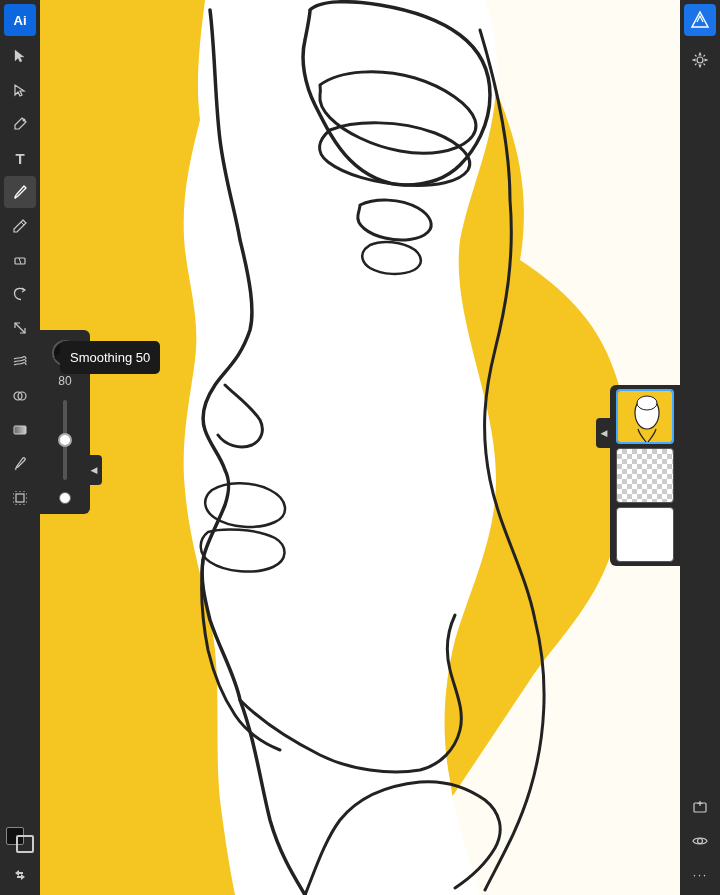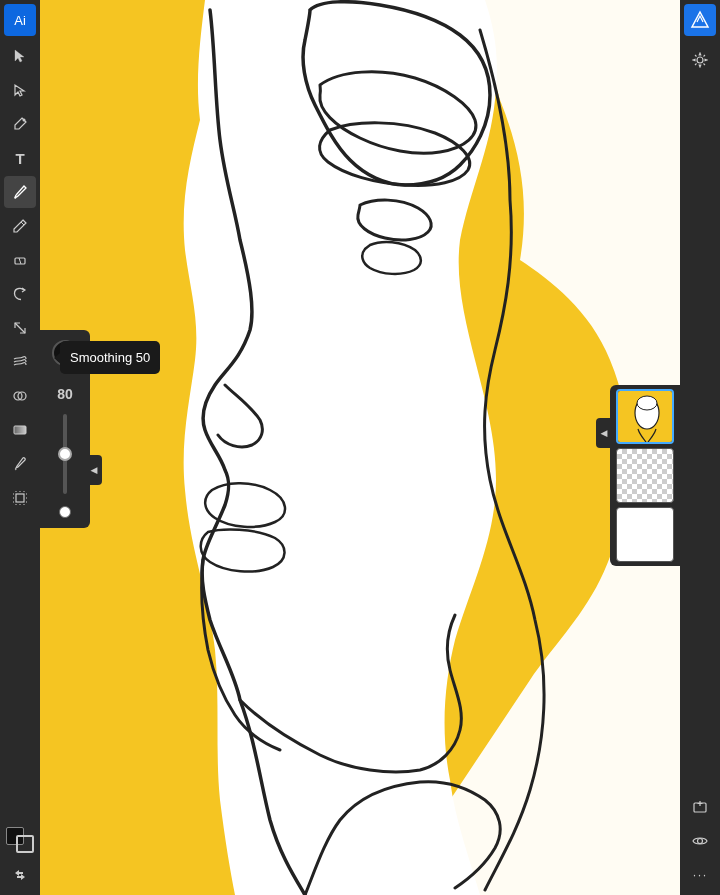--- a/index.html
+++ b/index.html
@@ -109,23 +109,22 @@
       border: 2px solid #555;
       display: flex;
       align-items: center;
       justify-content: center;
       color: #aaa;
       font-size: 9px;
     }
 
     #size-number {
       color: #ccc;
-      font-size: 14px;
-      font-weight: bold;
-      margin-top: 12px;
+      font-size: 12px;
+      font-weight: normal;
     }
 
     #brush-circle-preview {
       width: 12px;
       height: 12px;
       border-radius: 50%;
       background: white;
       border: 1px solid #666;
     }
 
@@ -247,21 +246,21 @@
     
     #app-logo {
       width: 32px;
       height: 32px;
       background: #0d68e0;
       border-radius: 4px;
       display: flex;
       align-items: center;
       justify-content: center;
       color: white;
-      font-weight: normal;
+      font-weight: bold;
       font-size: 13px;
       margin-bottom: 2px;
     }
   </style>
 </head>
 <body>
 
 <div id="canvas-area">
   <svg id="drawing-svg" viewBox="0 0 640 895" xmlns="http://www.w3.org/2000/svg">
 

